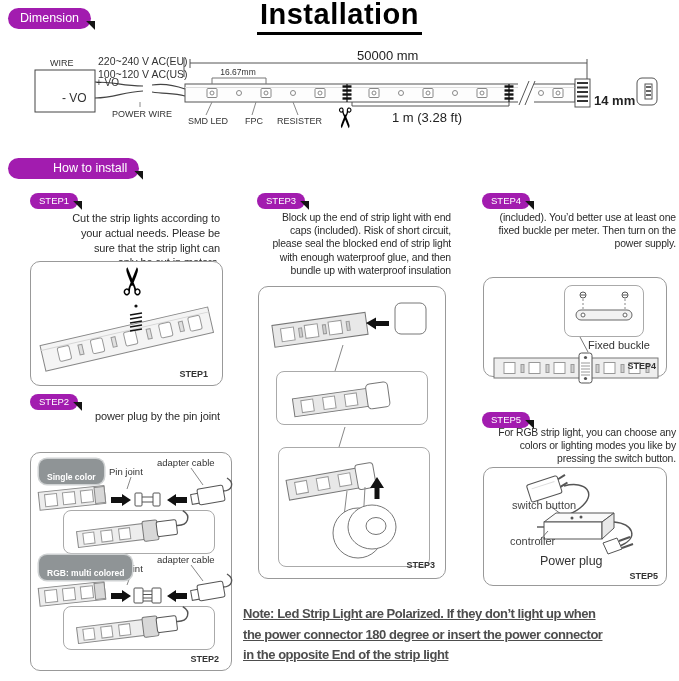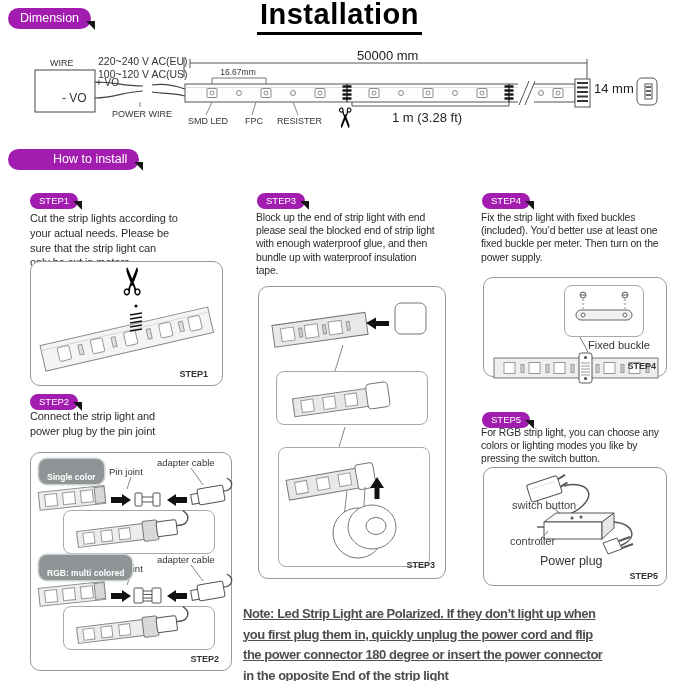--- a/index.html
+++ b/index.html
@@ -8,21 +8,21 @@
   .title { position:absolute; top:-2px; left:0; width:100%; text-align:center; font-size:29px; font-weight:bold; letter-spacing:.5px; color:#000; }
   .title span { display:inline-block; border-bottom:3.5px solid #000; padding:0 3px 1px; }
   .bubble { position:absolute; background:#a21caf; color:#fff; font-weight:normal; border-radius:11px; z-index:3; white-space:nowrap; }
   .bubble::after { content:""; position:absolute; right:-4px; bottom:-1px; width:9px; height:9px; background:#151515; clip-path:polygon(100% 0,100% 100%,0 0); }
   .bubble.big { font-size:12.5px; padding:3px 12px 4px; }
   .bubble.small { font-size:9.5px; padding:2px 9px 3px; border-radius:9px; }
   .gray-pill { position:absolute; background:#8f9496; color:#fff; font-size:8.5px; font-weight:bold; padding:13px 8px 2px; border-radius:8px; box-shadow:0 0 0 1.5px #cfd2d3; white-space:nowrap; z-index:2; }
   .box { position:absolute; border:1.2px solid #999; border-radius:10px; background:#fff; }
   .inner-box { position:absolute; border:1px solid #aaa; border-radius:8px; background:#fff; }
   .caption { position:absolute; font-size:9px; font-weight:bold; color:#333; }
-  .step-text { position:absolute; color:#2b2b2b; }
+  .step-text { position:absolute; color:#2b2b2b;text-align:right; }
   .step-text.w1 { font-size:11px; line-height:14.8px; letter-spacing:-.1px; }
   .step-text.w2 { font-size:10.4px; line-height:13.2px; letter-spacing:-.15px; }
   .dim-label { position:absolute; font-size:9px; color:#333; white-space:nowrap; }
   .dim-big { position:absolute; font-size:13px; color:#222; white-space:nowrap; }
   .mini-label { position:absolute; font-size:9.5px; color:#333; white-space:nowrap; }
   .tiny-label { position:absolute; font-size:11px; color:#444; white-space:nowrap; }
   .scissors { position:absolute; color:#000; line-height:1; z-index:2; }
   .note { position:absolute; left:243px; top:604px; width:436px; font-size:13px; font-weight:bold; color:#4d4d4d; letter-spacing:-.45px; }
   .note div { line-height:20.5px; text-decoration:underline; }
   svg { position:absolute; left:0; top:0; overflow:visible; }
@@ -152,24 +152,24 @@
 <div class="dim-label" style="left:62px;top:91px;font-size:12px;">- VO</div>
 <div class="dim-label" style="left:112px;top:109px;">POWER WIRE</div>
 <div class="dim-label" style="left:98px;top:55px;font-size:10.5px;">220~240 V AC(EU)</div>
 <div class="dim-label" style="left:98px;top:68px;font-size:10.5px;">100~120 V AC(US)</div>
 <div class="dim-big" style="left:357px;top:48px;">50000 mm</div>
 <div class="dim-label" style="left:210px;top:67px;width:56px;text-align:center;font-size:8.5px;">16.67mm</div>
 <div class="dim-label" style="left:188px;top:116px;">SMD LED</div>
 <div class="dim-label" style="left:245px;top:116px;">FPC</div>
 <div class="dim-label" style="left:277px;top:116px;">RESISTER</div>
 <div class="dim-big" style="left:392px;top:110px;">1 m (3.28 ft)</div>
-<div class="dim-big" style="left:594px;top:81px;">14 mm</div>
+<div class="dim-big" style="left:594px;top:93px;font-weight:bold;">14 mm</div>
 <div class="scissors" style="left:332px;top:104px;font-size:28px;transform:rotate(90deg);">✂</div>
 
-<div class="bubble big" style="left:8px;top:149px;padding-left:45px;">How to install</div>
+<div class="bubble big" style="left:8px;top:158px;padding-left:45px;">How to install</div>
 
 <div class="bubble small" style="left:30px;top:193px;">STEP1</div>
 <div class="step-text w1" style="left:30px;top:211px;width:190px;">
     <div>Cut the strip lights according to</div>
     <div>your actual needs. Please be</div>
     <div>sure that the strip light can</div>
     <div>only be cut in meters.</div>
   </div>
 <div class="box" style="left:30px;top:261px;width:193px;height:125px;">
   <svg width="193" height="125" viewBox="0 0 193 125">
@@ -198,21 +198,20 @@
       <line x1="99" y1="69" x2="111" y2="67"></line>
     </g>
     <circle cx="105" cy="44" r="1.6" fill="#111"></circle>
   </svg>
   <div class="scissors" style="left:86px;top:0px;font-size:38px;transform:rotate(-90deg);">✂</div>
   <div class="caption" style="right:14px;bottom:6px;">STEP1</div>
 </div>
 
 <div class="bubble small" style="left:30px;top:394px;">STEP2</div>
 <div class="step-text w1" style="left:30px;top:409px;width:190px;">
-    <div>Connect the strip light and</div>
     <div>power plug by the pin joint</div>
   </div>
 <div class="box" style="left:30px;top:452px;width:202px;height:219px;">
   <div class="gray-pill" style="left:8px;top:6px;">Single color</div>
   <div class="mini-label" style="left:78px;top:13px;">Pin joint</div>
   <div class="mini-label" style="left:126px;top:4px;">adapter cable</div>
   <div class="gray-pill" style="left:8px;top:102px;">RGB: multi colored</div>
   <div class="mini-label" style="left:78px;top:110px;">Pin joint</div>
   <div class="mini-label" style="left:126px;top:101px;">adapter cable</div>
   <div class="inner-box" style="left:32px;top:57px;width:152px;height:44px;"></div>
@@ -294,24 +293,24 @@
       <rect x="126" y="168" width="20" height="15" rx="2" fill="#fff" stroke="#555"></rect>
       <path d="M146 174 C158 176 162 166 154 160" fill="none" stroke="#555" stroke-width="1.4"></path>
     </g>
   </svg>
   <div class="caption" style="right:12px;bottom:6px;">STEP2</div>
 </div>
 
 <div class="bubble small" style="left:257px;top:193px;">STEP3</div>
 <div class="step-text w2" style="left:256px;top:211px;width:195px;">
     <div>Block up the end of strip light with end</div>
+    <div>caps (included). Risk of short circuit,</div>
     <div>please seal the blocked end of strip light</div>
     <div>with enough waterproof glue, and then</div>
     <div>bundle up with waterproof insulation</div>
-    <div>tape.</div>
   </div>
 <div class="box" style="left:258px;top:286px;width:188px;height:293px;">
   <div class="inner-box" style="left:17px;top:84px;width:152px;height:54px;"></div>
   <div class="inner-box" style="left:19px;top:160px;width:152px;height:120px;"></div>
   <svg width="188" height="293" viewBox="0 0 188 293">
 
     <g transform="rotate(-8 60 43)">
       <rect x="14" y="32" width="94" height="22" fill="#e8e8e8" stroke="#777"></rect>
       <g fill="#fff" stroke="#999">
         <rect x="22" y="36.5" width="13" height="13"></rect>
@@ -352,21 +351,20 @@
     <circle cx="99" cy="246" r="25" fill="#fff" stroke="#777"></circle>
     <ellipse cx="113" cy="240" rx="24" ry="22" fill="#fff" stroke="#777"></ellipse>
     <ellipse cx="117" cy="239" rx="10" ry="8.5" fill="#fff" stroke="#777"></ellipse>
     <path d="M118 190 l7 11 h-4.5 v11 h-5 v-11 h-4.5 z" fill="#111"></path>
   </svg>
   <div class="caption" style="right:10px;bottom:8px;">STEP3</div>
 </div>
 
 <div class="bubble small" style="left:482px;top:193px;">STEP4</div>
 <div class="step-text w2" style="left:481px;top:211px;width:195px;">
-    <div>Fix the strip light with fixed buckles</div>
     <div>(included). You’d better use at least one</div>
     <div>fixed buckle per meter. Then turn on the</div>
     <div>power supply.</div>
   </div>
 <div class="box" style="left:483px;top:277px;width:184px;height:100px;">
   <div class="inner-box" style="left:80px;top:7px;width:80px;height:52px;"></div>
   <svg width="184" height="128" viewBox="0 0 184 128">
 
     <g stroke="#555" fill="#fff">
       <circle cx="99" cy="17" r="3"></circle>
@@ -448,16 +446,15 @@
     <line x1="56" y1="72" x2="64" y2="63" stroke="#777"></line>
   </svg>
   <div class="tiny-label" style="left:28px;top:31px;">switch button</div>
   <div class="tiny-label" style="left:26px;top:67px;">controller</div>
   <div class="tiny-label" style="left:56px;top:86px;font-size:12.5px;color:#333;">Power plug</div>
   <div class="caption" style="right:8px;bottom:4px;">STEP5</div>
 </div>
 
 <div class="note">
     <div>Note: Led Strip Light are Polarized. If they don’t light up when</div>
-    <div>you first plug them in, quickly unplug the power cord and flip</div>
     <div>the power connector 180 degree or insert the power connector</div>
     <div>in the opposite End of the strip light</div>
   </div>
 
 </body></html>

